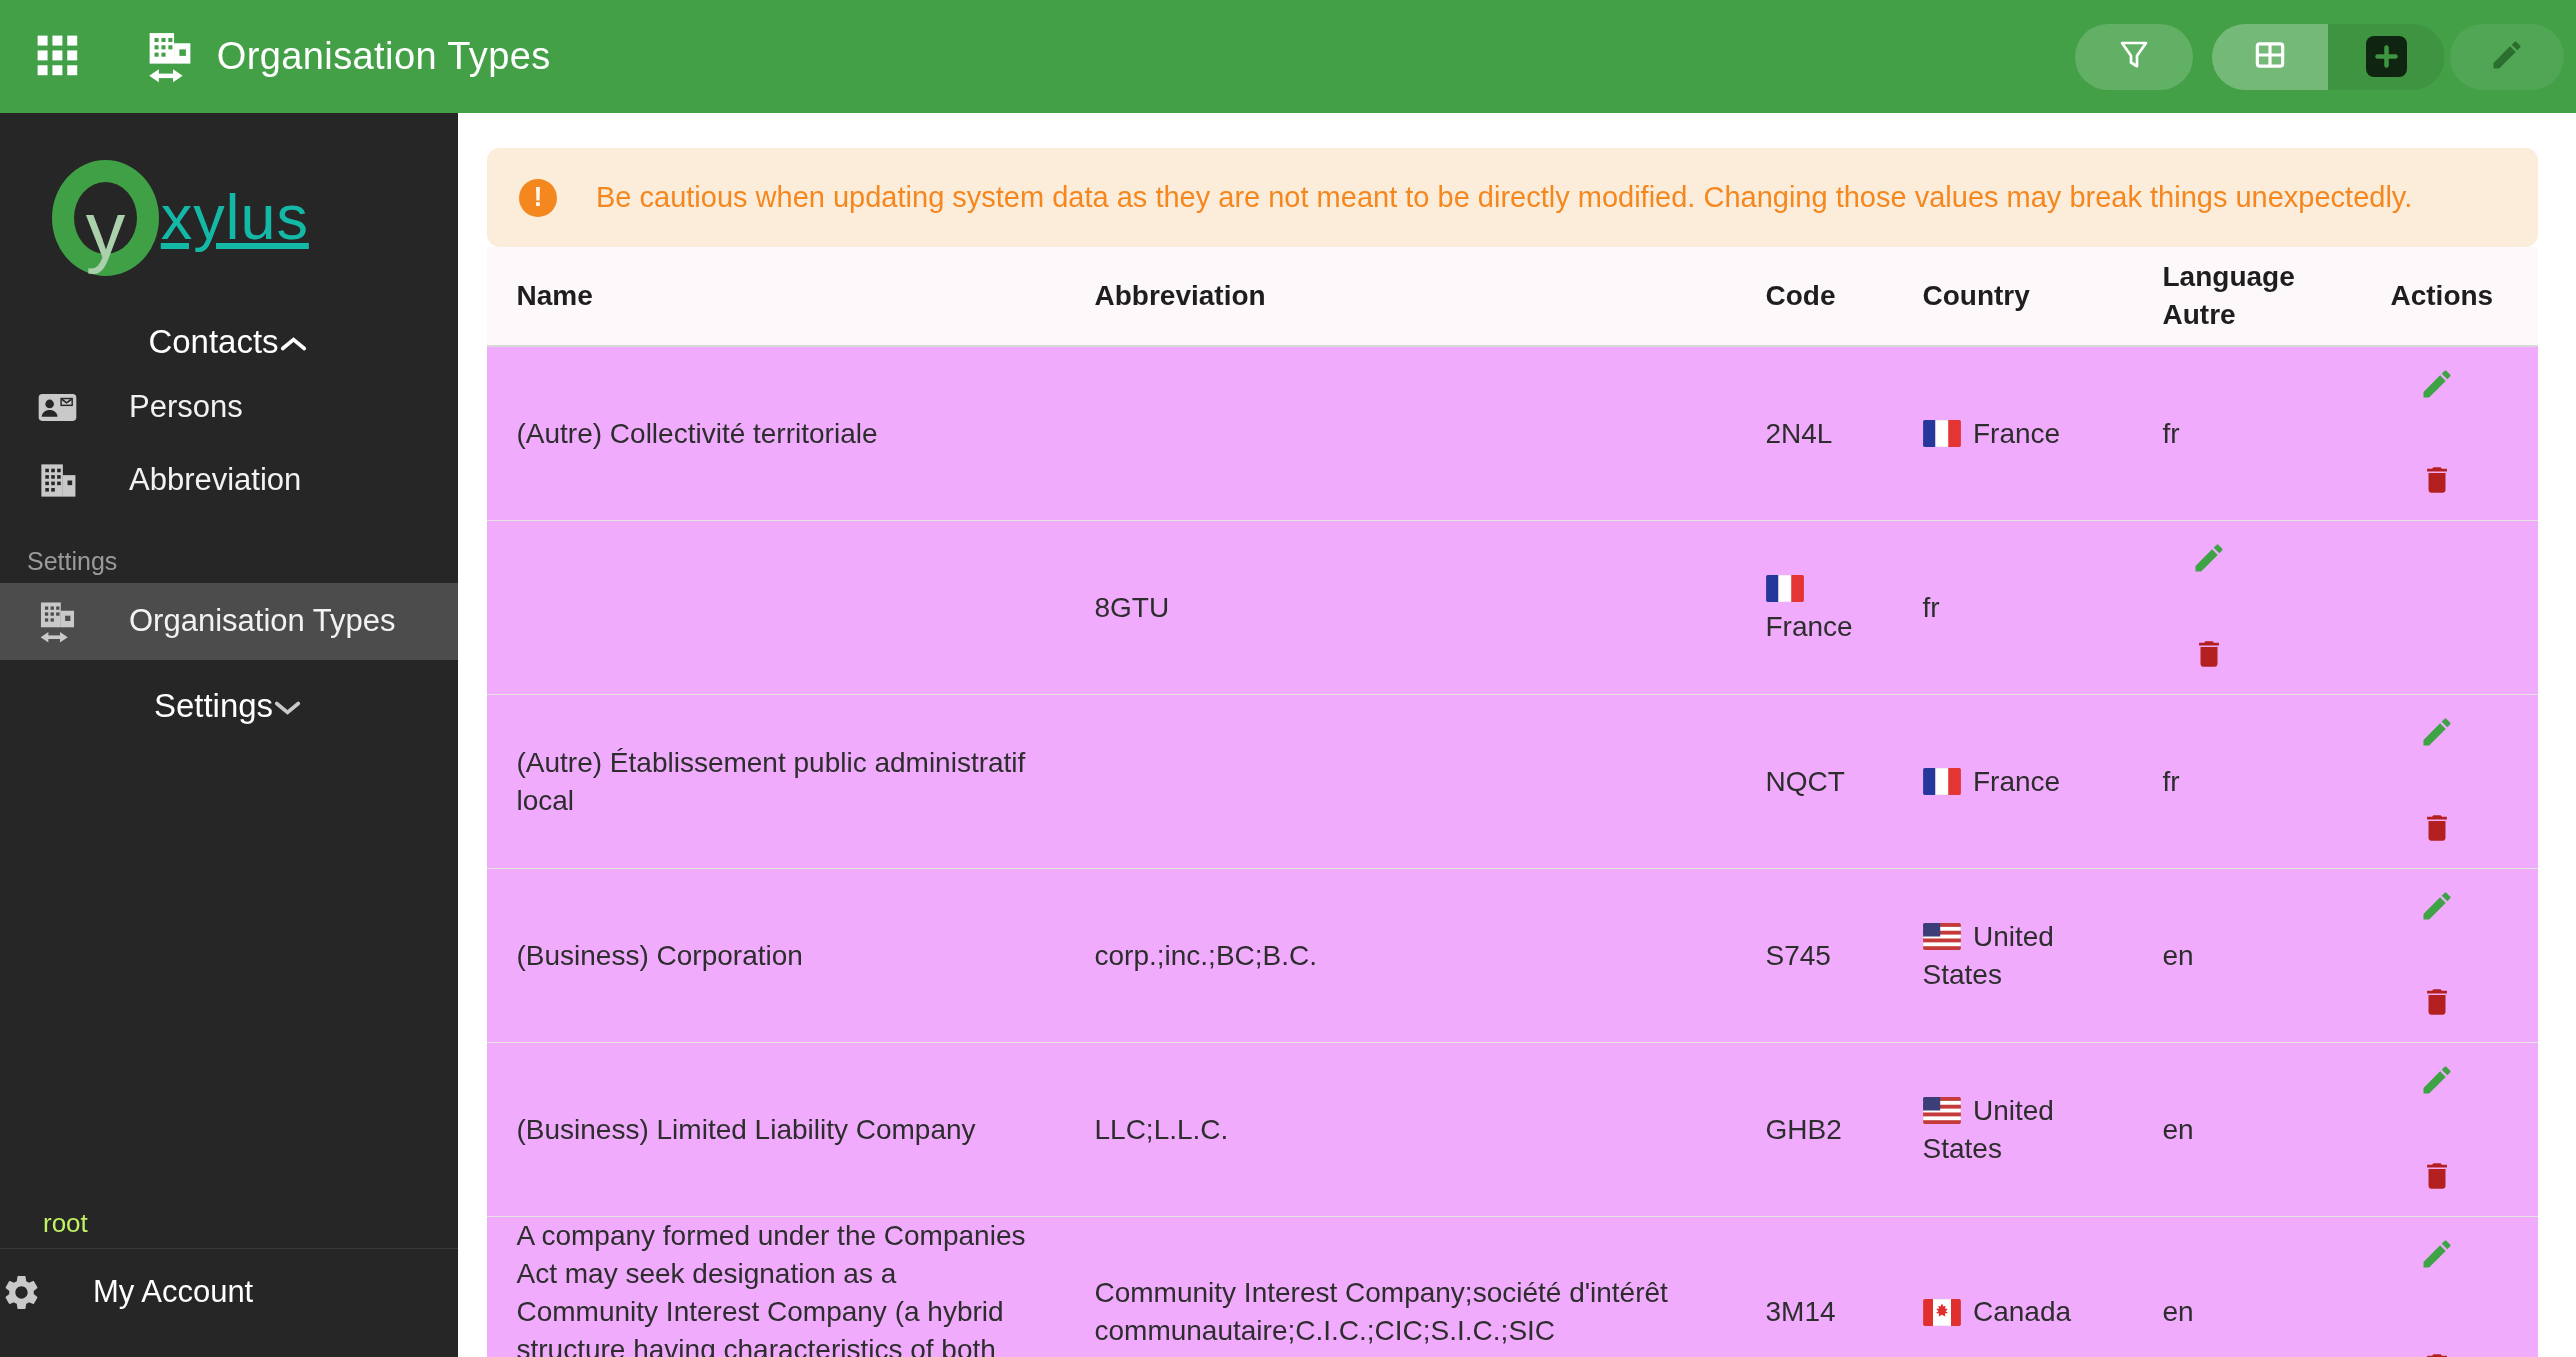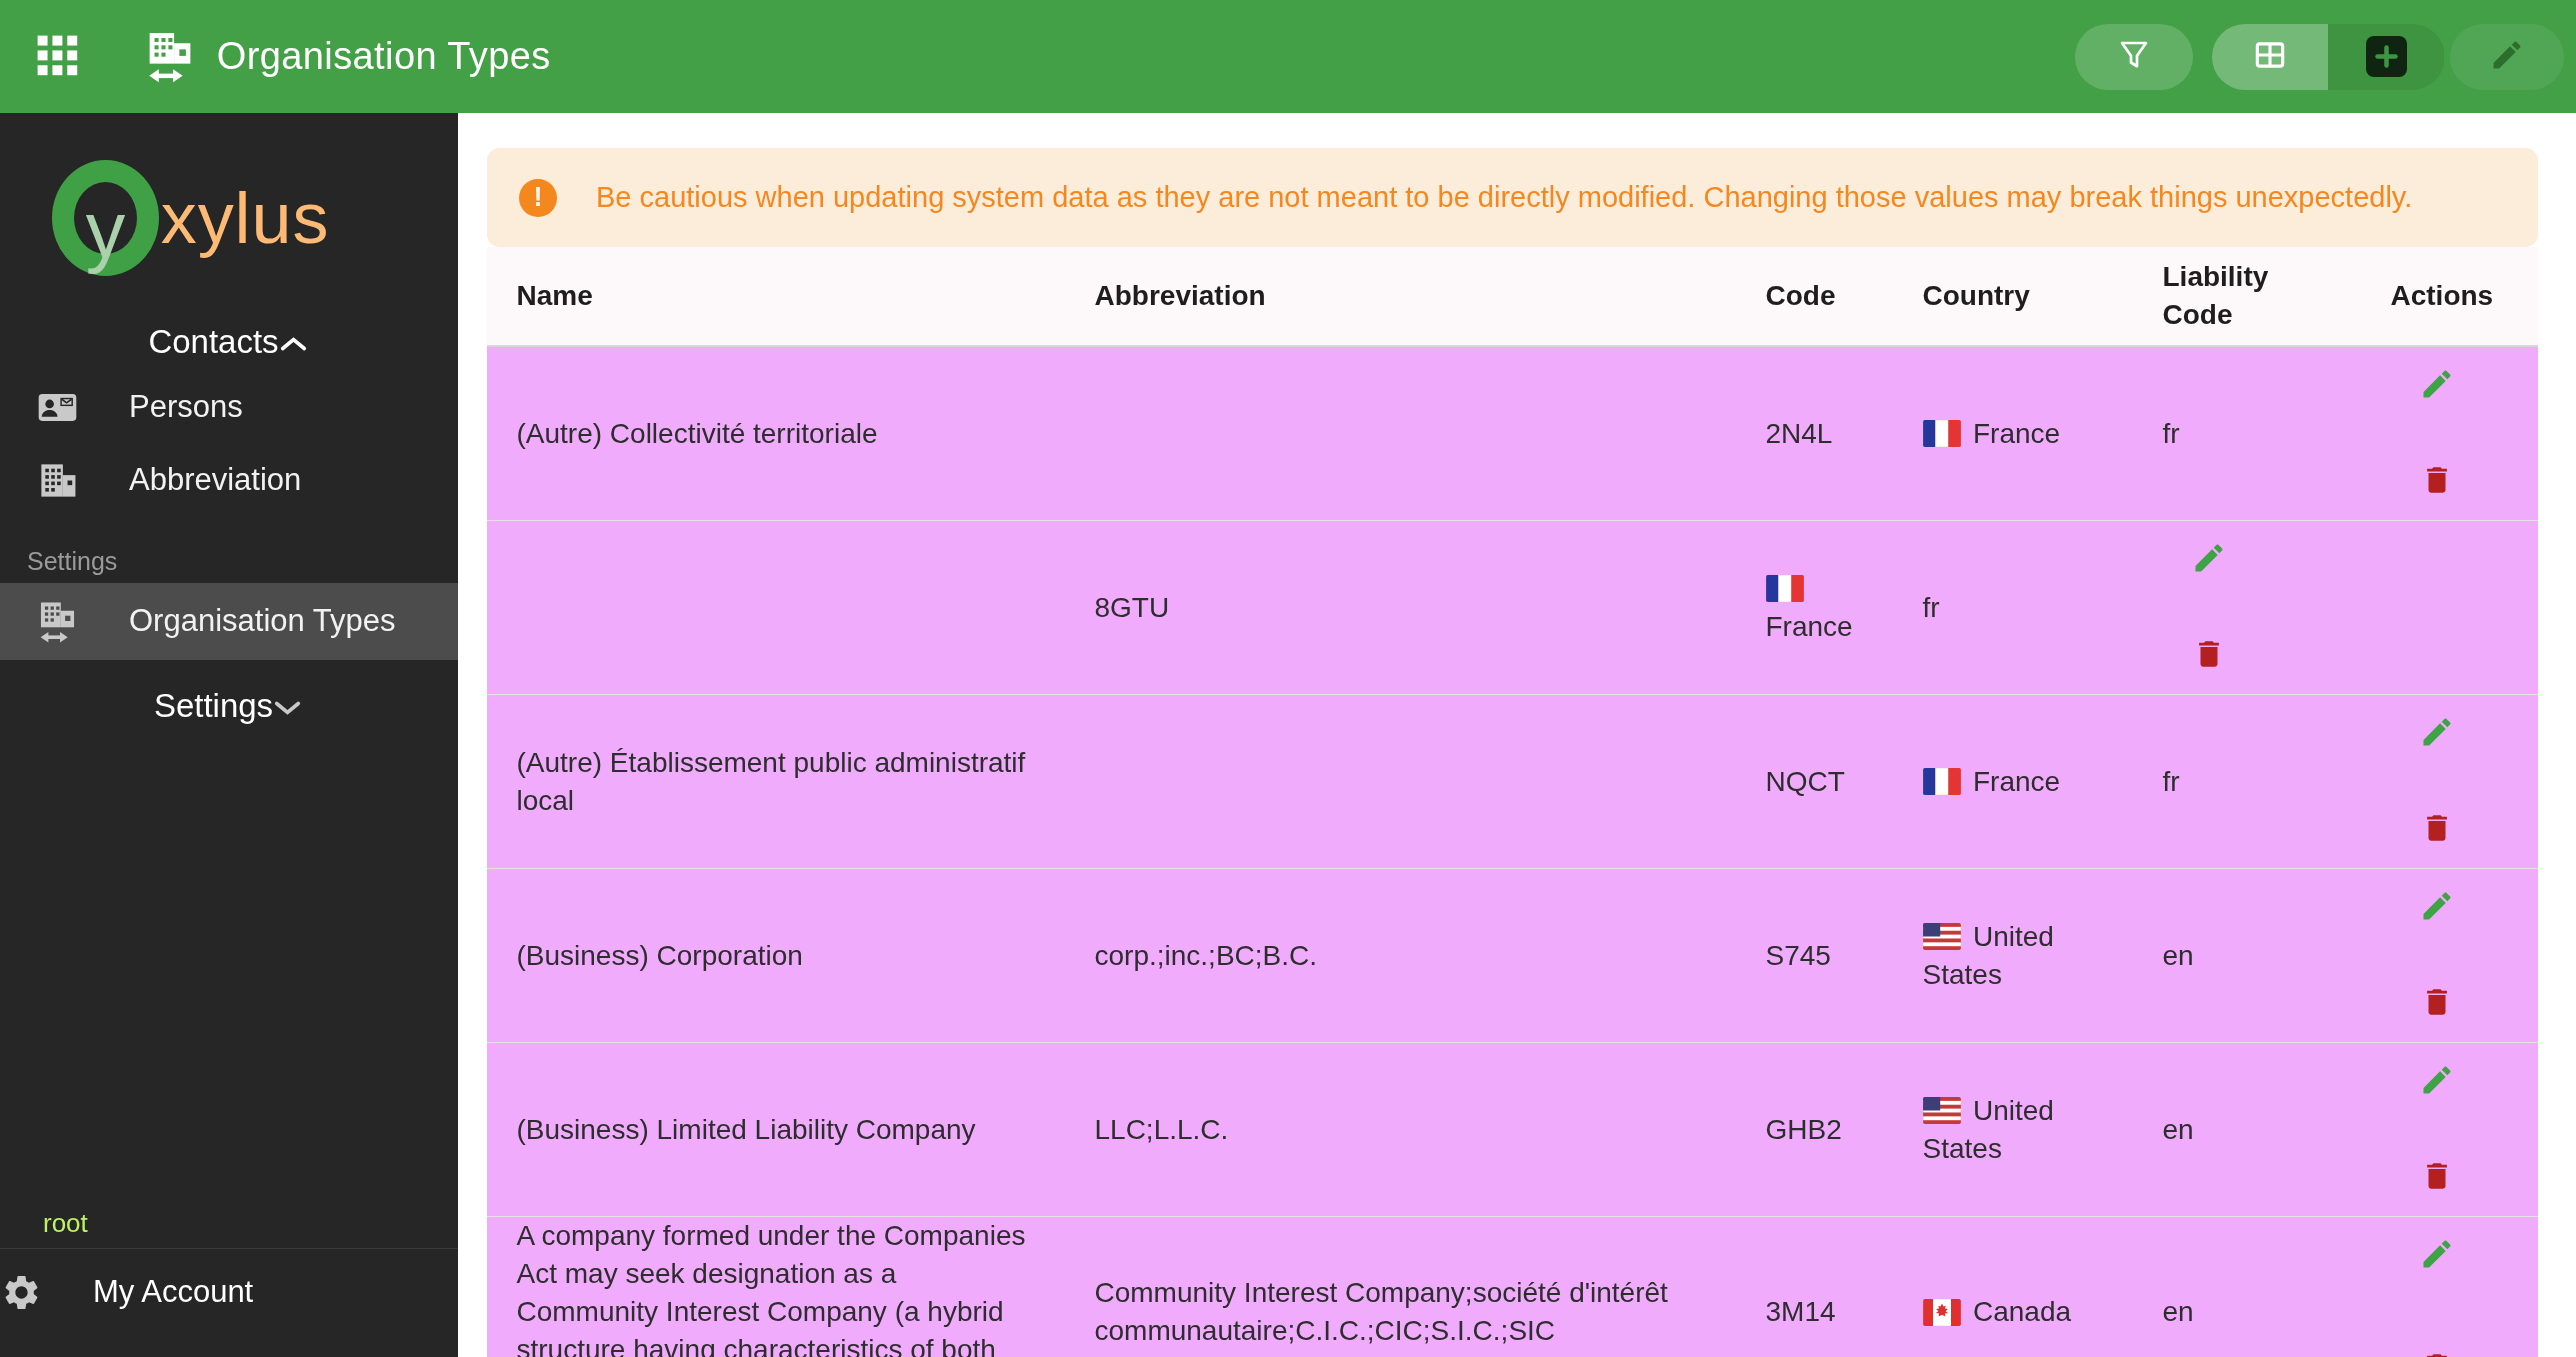--- a/index.html
+++ b/index.html
@@ -35,21 +35,21 @@
   .sidebar {
     position: absolute; top: 113px; left: 0; width: 458px; height: 1245px;
     background: #262626; color: #e8e8e8; overflow: hidden;
   }
   .logo { display:flex; align-items:center; padding: 30px 0 0 52px; height: 179px; }
   .logo-ring {
     width: 107px; height: 116px; border: 22.4px solid #3fa045; border-radius: 50%;
     display:flex; align-items:center; justify-content:center; position: relative;
   }
   .logo-y { color:#abd0ac; font-size: 79px; line-height: 1; margin-top: 23px; }
-  .logo-rest { color:#fdba74; font-size: 72px; line-height: 1; margin-left: 1.8px; letter-spacing: 0.9px; }
+  .logo-rest { color:#14b8a6; font-size: 63px; line-height: 1; margin-left: 1.8px; letter-spacing: 0.9px; text-decoration: underline; }
 
   .nav-group-header {
     display:flex; align-items:center; justify-content: center;
     padding: 0 36px 0 34px; height: 57px; font-size: 33px; color:#ffffff; cursor: pointer; margin-top: 21.5px;
   }
   .nav-item {
     display:flex; align-items:center; height: 73px; padding-left: 36px; cursor: pointer; font-size: 31px; color:#f2f2f2;
   }
   .nav-item .nav-icon { width: 43px; height: 43px; flex: 0 0 43px; display:flex; align-items:center; justify-content:center; color:#c9c9c9; }
   .nav-item .nav-label { margin-left: 50px; text-align: right; }
@@ -294,21 +294,21 @@
     <span class="warn-circle">!</span>
     <span class="banner-text">Be cautious when updating system data as they are not meant to be directly modified. Changing those values may break things unexpectedly.</span>
   </div>
 
   <div class="table-wrap">
     <div class="t-header">
       <div class="hc">Name</div>
       <div class="hc">Abbreviation</div>
       <div class="hc">Code</div>
       <div class="hc">Country</div>
-      <div class="hc" style="padding-right:98px;">Liability Code</div>
+      <div class="hc" style="padding-right:98px;">Language Autre</div>
       <div class="hc">Actions</div>
     </div>
     <div id="table-body">
         <div class="t-row">
           <div class="cell cell-name">(Autre) Collectivité territoriale</div>
           <div class="cell cell-abbr"></div>
           <div class="cell cell-code">2N4L</div>
           <div class="cell cell-country"><span><svg class="flag" viewBox="0 0 42 30">
                 <rect width="14" height="30" fill="#26379c"></rect>
                 <rect x="14" width="14" height="30" fill="#ffffff" stroke="#dddddd" stroke-width="1"></rect>

